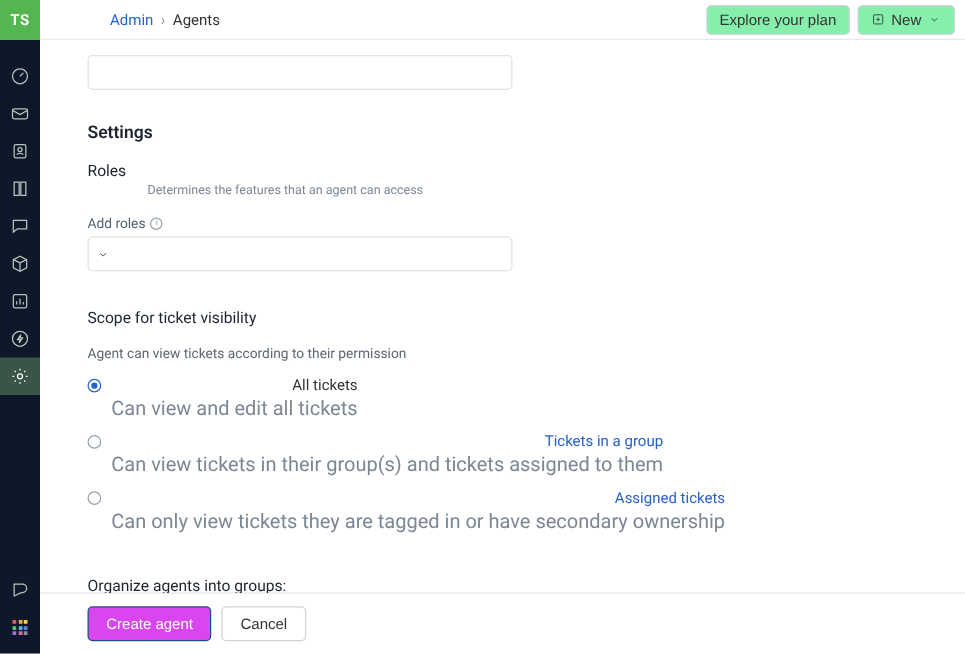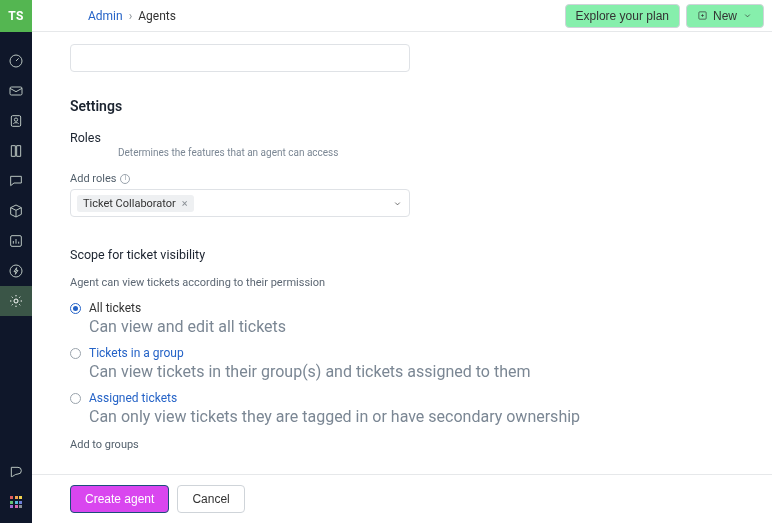--- a/index.html
+++ b/index.html
@@ -44,21 +44,21 @@
 
   .chip-input { border: 1px solid #dfe2e6; border-radius: 4px; padding: 4px 6px; width: 340px; min-height: 28px; margin-top: 4px; display: flex; align-items: center; justify-content: space-between; }
   .chip-row { display: flex; gap: 4px; flex-wrap: wrap; }
   .chip { background: #eef0f2; border-radius: 3px; padding: 2px 6px; font-size: 11px; color: #333; display: flex; align-items: center; gap: 6px; }
   .chip-x { color: #8a9096; cursor: pointer; font-size: 11px; line-height: 1; }
   .caret { color: #8a9096; }
 
   .subsec-title { font-size: 12.5px; color: #1c2430; margin-top: 30px; }
   .subsec-desc { font-size: 11px; color: #5c6773; margin-top: 14px; }
 
-  .radio-block { margin-top: 12px; }
+  .radio-block { margin-top: 12px; text-align: right; }
   .radio-opt { display: flex; align-items: flex-start; gap: 8px; margin-top: 10px; }
   .radio { width: 11px; height: 11px; border: 1px solid #9aa3ac; border-radius: 50%; margin-top: 2px; position: relative; flex-shrink: 0; }
   .radio.sel { border-color: #2563c7; }
   .radio.sel::after { content: ""; position: absolute; inset: 2px; background: #2563c7; border-radius: 50%; }
   .opt-title { font-size: 12px; color: #2563c7; }
   .opt-title.plain { color: #333; }
   .opt-desc { font-size: 16px; color: #7b8794; margin-top: 2px; }
 
   .footer-bar { border-top: 1px solid #e6e8ea; padding: 10px 38px; display: flex; gap: 8px; }
   .btn-primary { background: #d946ef; color: #fff; border: 1px solid #1c4e7a; border-radius: 4px; padding: 6px 14px; font-size: 12px; cursor: pointer; }
@@ -173,26 +173,20 @@
         <div class="ghost-input"></div>
 
         <div class="sec-title">Settings</div>
         <div class="field-label">Roles</div>
         <div class="field-desc">Determines the features that an agent can access</div>
         <div class="mini-label">
           <span>Add roles</span>
           <span class="info-icon">i</span>
         </div>
         <div class="chip-input">
-          <div class="chip-row">
-            <div class="chip">
-              <span>Ticket Collaborator</span>
-              <span class="chip-x">×</span>
-            </div>
-          </div>
           <svg class="icon-sm caret" viewBox="0 0 24 24">
               <path d="M7 10l5 5 5-5"></path>
             </svg>
         </div>
 
         <div class="subsec-title">Scope for ticket visibility</div>
         <div class="subsec-desc">Agent can view tickets according to their permission</div>
         <div class="radio-block">
           <div class="radio-opt">
             <span class="radio sel"></span>
@@ -210,20 +204,21 @@
           </div>
           <div class="radio-opt">
             <span class="radio"></span>
             <div>
               <div class="opt-title">Assigned tickets</div>
               <div class="opt-desc">Can only view tickets they are tagged in or have secondary ownership</div>
             </div>
           </div>
         </div>
 
+        <div class="subsec-title" style="margin-top:36px">Organize agents into groups:</div>
         <div class="mini-label" style="margin-top:12px">Add to groups</div>
 
       </div>
     </div>
 
     <div class="footer-bar">
       <button class="btn-primary">Create agent</button>
       <button class="btn-secondary">Cancel</button>
     </div>
   </div>

